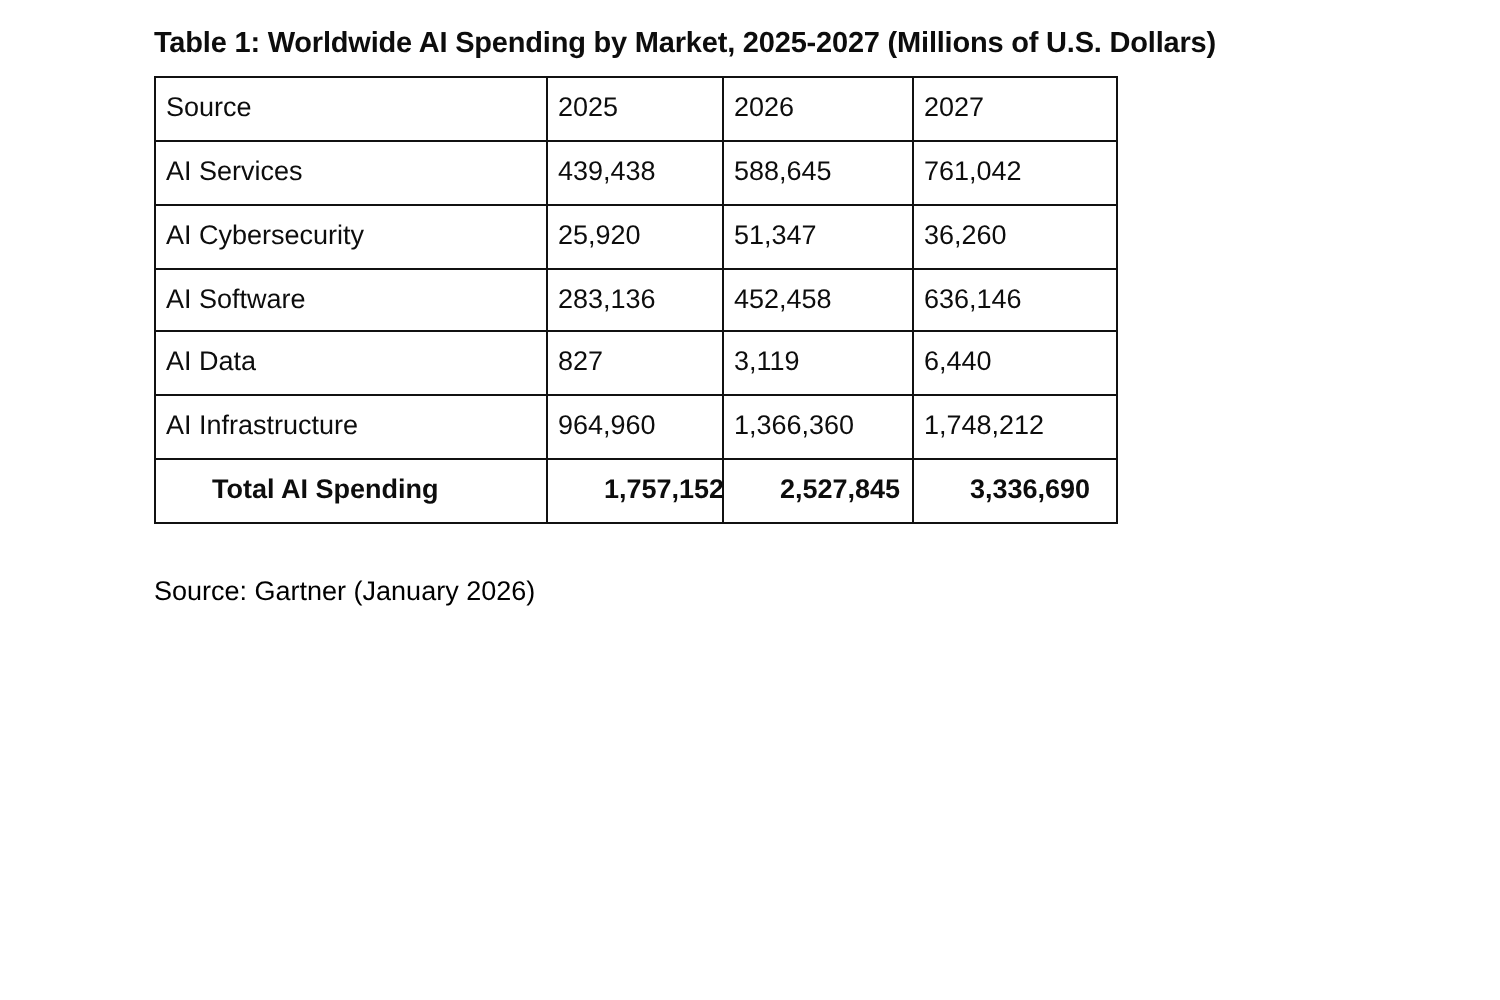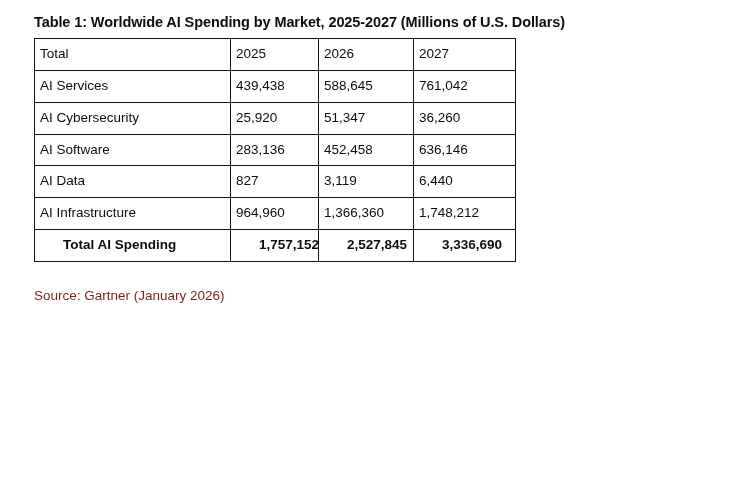--- a/index.html
+++ b/index.html
@@ -13,20 +13,21 @@
     font-family: "Liberation Sans", sans-serif;
     color: #0d0d0d;
     overflow: hidden;
   }
   .page {
     position: relative;
     width: 664px;
     height: 500px;
     box-sizing: border-box;
     padding: 14px 30px 0 34px;
+    margin-left: 43px;
   }
   .caption {
     font-size: 14.5px;
     font-weight: bold;
     letter-spacing: -0.1px;
     margin: 0 0 8px 0;
     white-space: nowrap;
   }
   table.spend {
     border-collapse: collapse;
@@ -57,40 +58,40 @@
   }
   td.multi {
     vertical-align: bottom;
   }
   td.label-multi {
     vertical-align: top;
   }
   .src {
     margin-top: 26px;
     font-size: 13.5px;
-    color: #7f1d1d;
+    color: #000000;
   }
 </style>
 </head>
 <body>
 
 <div class="page">
 
   <div class="caption">Table 1: Worldwide AI Spending by Market, 2025-2027 (Millions of U.S. Dollars)</div>
 
   <table class="spend">
     <colgroup>
       <col class="c-market">
       <col class="c-y1">
       <col class="c-y2">
       <col class="c-y3">
     </colgroup>
     <thead>
       <tr>
-        <th>Total</th>
+        <th>Source</th>
         <th>2025</th>
         <th>2026</th>
         <th>2027</th>
       </tr>
     </thead>
     <tbody>
       <tr>
         <td>AI Services</td>
         <td>439,438</td>
         <td>588,645</td>

